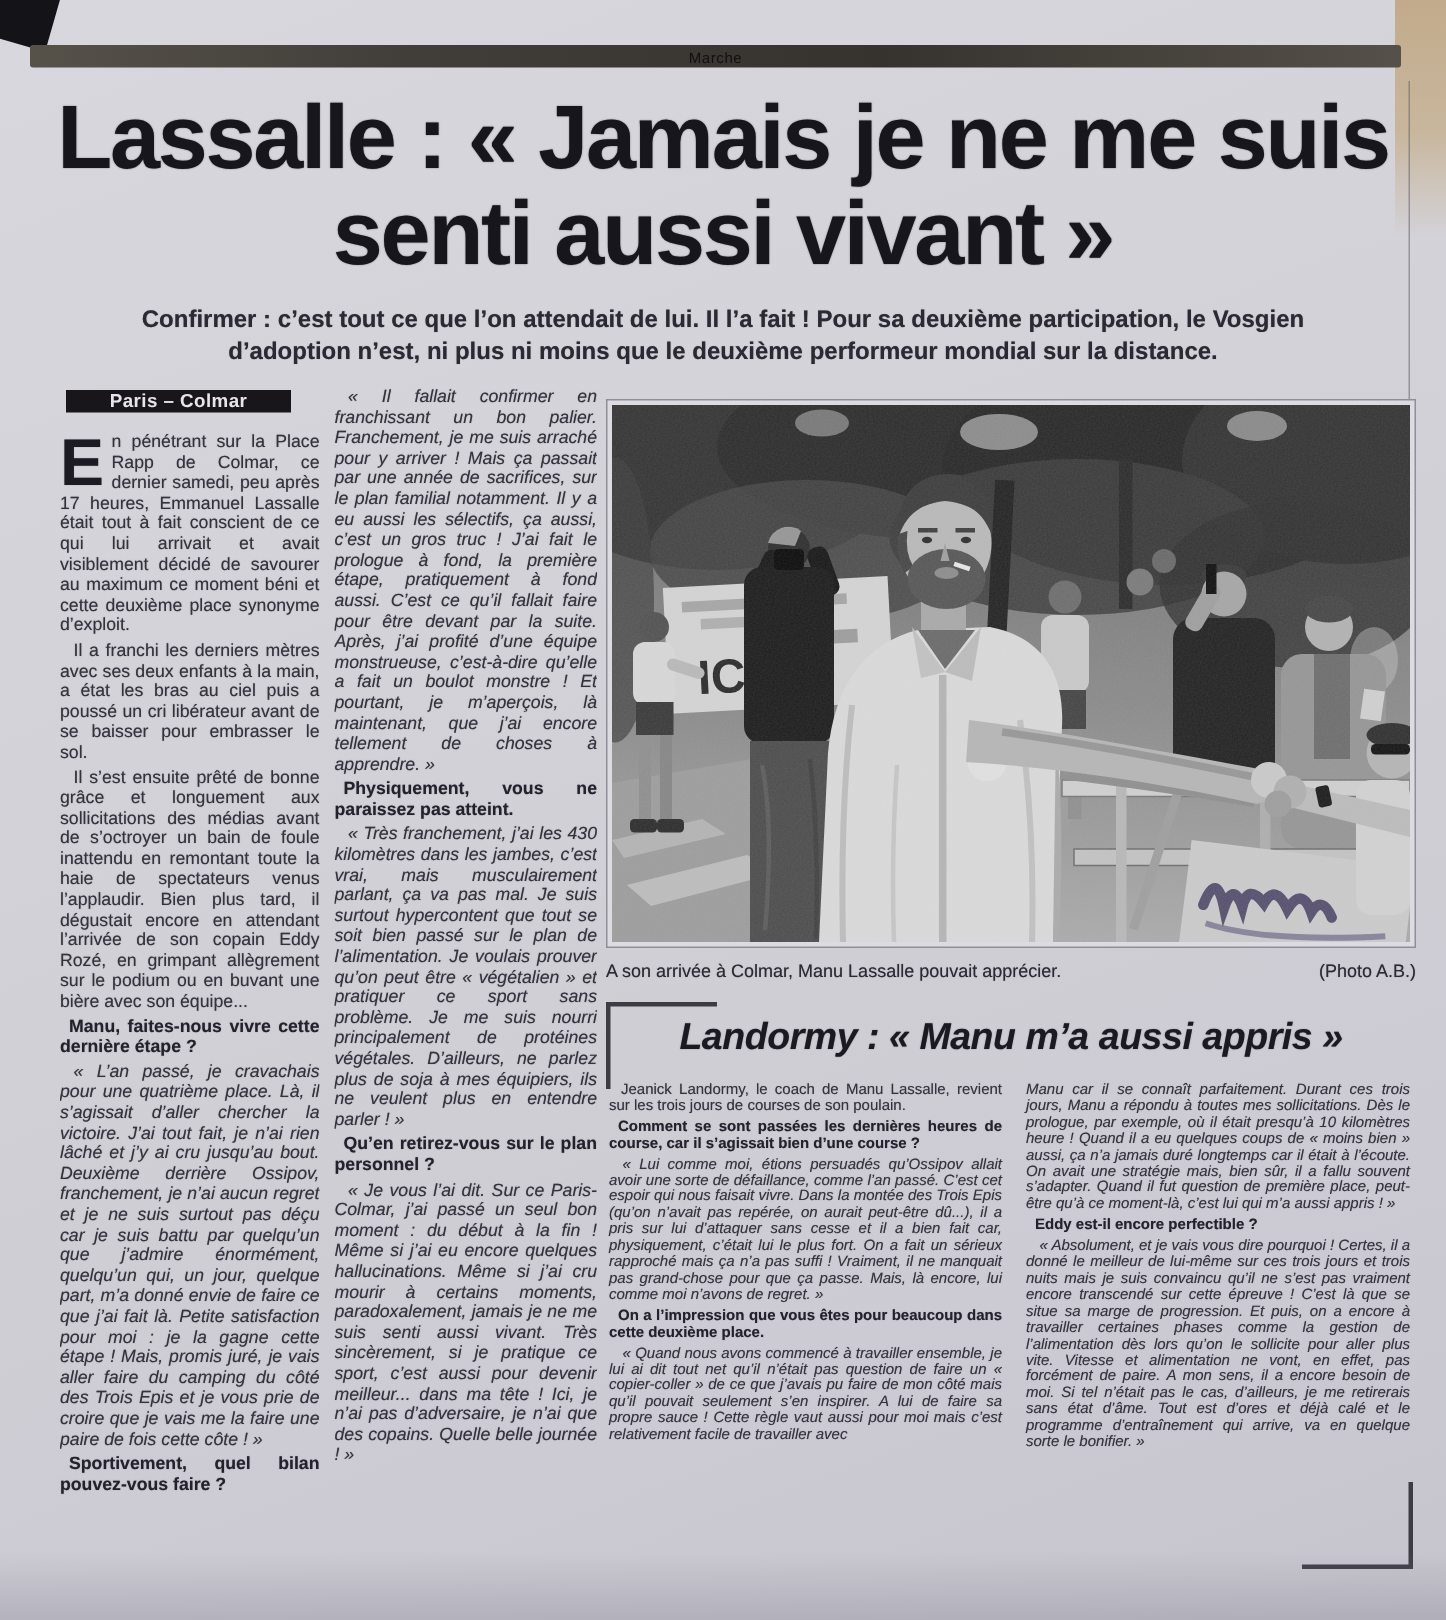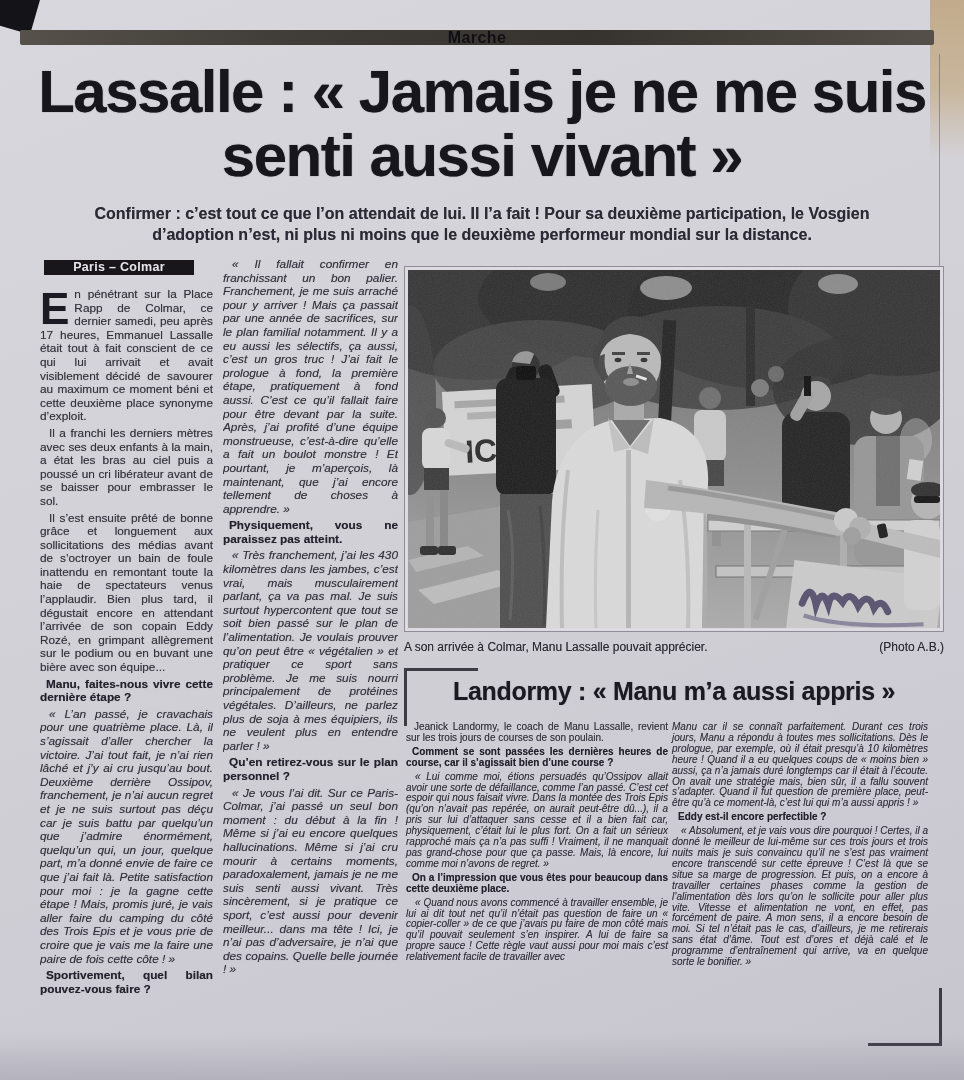--- a/index.html
+++ b/index.html
@@ -10,21 +10,21 @@
   .page::after { content:""; position:absolute; left:0; right:0; bottom:0; height:46px;
           background:linear-gradient(rgba(150,148,160,0),rgba(140,138,152,.38)); pointer-events:none; }
   .corner-tl { position:absolute; left:-16px; top:-22px; width:54px; height:50px; background:#141318; transform:rotate(16deg); }
   .corner-tr { position:absolute; right:0; top:0; width:34px; height:158px;
           background:linear-gradient(180deg,#c2ab8c,#c8b69c 55%,rgba(200,182,156,0)); }
   .edge-right { position:absolute; right:24px; top:54px; width:1px; height:566px; background:rgba(88,86,100,.5); }
 
   .topbar { position:absolute; left:20px; top:30px; width:914px; height:15px; border-radius:2px;
           background:linear-gradient(90deg,#565149,#413e3a 28%,#36332f 62%,#4b4740 88%,#555049);
           text-align:center; line-height:15px; }
-  .section-label { font-size:16px; font-weight:bold; color:#100f13; letter-spacing:.4px; }
+  .section-label { font-size:10px; font-weight:normal; color:#100f13; letter-spacing:.4px; }
   .masthead { position:absolute; top:1px; right:92px; z-index:5; font-family:"Liberation Serif", serif;
           font-style:italic; font-weight:bold; font-size:45px; letter-spacing:-1px; color:#fcfcfe;
           text-shadow:-2px 0 0 #1c1b21, 2px 0 0 #1c1b21, 0 -2px 0 #1c1b21, 0 2px 0 #1c1b21,
                       -1px -1px 0 #1c1b21, 1px 1px 0 #1c1b21, 1px -1px 0 #1c1b21, -1px 1px 0 #1c1b21,
                       0 3px 5px rgba(10,10,14,.45); }
 
   .headline { position:absolute; top:60px; left:30px; width:904px; text-align:center; font-weight:bold;
           font-size:60px; line-height:64px; letter-spacing:-1.5px; color:#17161d;
           text-shadow:0 0 1px rgba(23,22,29,.6); }
   .headline span { display:block; }
@@ -49,22 +49,22 @@
   .caption-row { position:absolute; left:404px; top:640px; width:540px; display:flex;
           justify-content:space-between; font-size:12px; font-weight:normal; color:#2b2933;
           text-shadow:0 0 .6px rgba(43,41,51,.5); }
 
   .landormy { position:absolute; left:404px; top:662px; width:540px; height:396px; }
   .bo-h { position:absolute; left:0; top:6px;  width:74px; height:3px; background:#3d3b44; }
   .bo-v { position:absolute; left:0; top:6px;  width:3px;  height:58px; background:#3d3b44; }
   .bc-h { position:absolute; right:2px; bottom:12px; width:74px; height:3px; background:#3d3b44; }
   .bc-v { position:absolute; right:2px; bottom:12px; width:3px; height:58px; background:#3d3b44; }
   .l-title { position:absolute; left:0; top:15px; width:100%; text-align:center; font-weight:bold;
-          font-size:25px; letter-spacing:-.3px; color:#1b1a22; text-shadow:0 0 .8px rgba(27,26,34,.5); }
-  .l-cols { position:absolute; left:2px; top:60px; width:538px; display:flex; gap:4px; }
+          font-size:25px; letter-spacing:-.3px; color:#1b1a22; text-shadow:0 0 .8px rgba(27,26,34,.5);font-style:italic; }
+  .l-cols { position:absolute; left:2px; top:60px; width:538px; display:flex; gap:16px; }
   .l-col { font-size:10px; line-height:10.9px; text-align:justify; color:#35333e;
           text-shadow:0 0 .55px rgba(53,51,62,.5); }
   .l-col.left { width:262px; } .l-col.right { width:256px; }
   .intro { text-indent:8px; }
 </style>
 </head>
 <body>
 
 <div class="page">
   <div class="corner-tl"></div>

